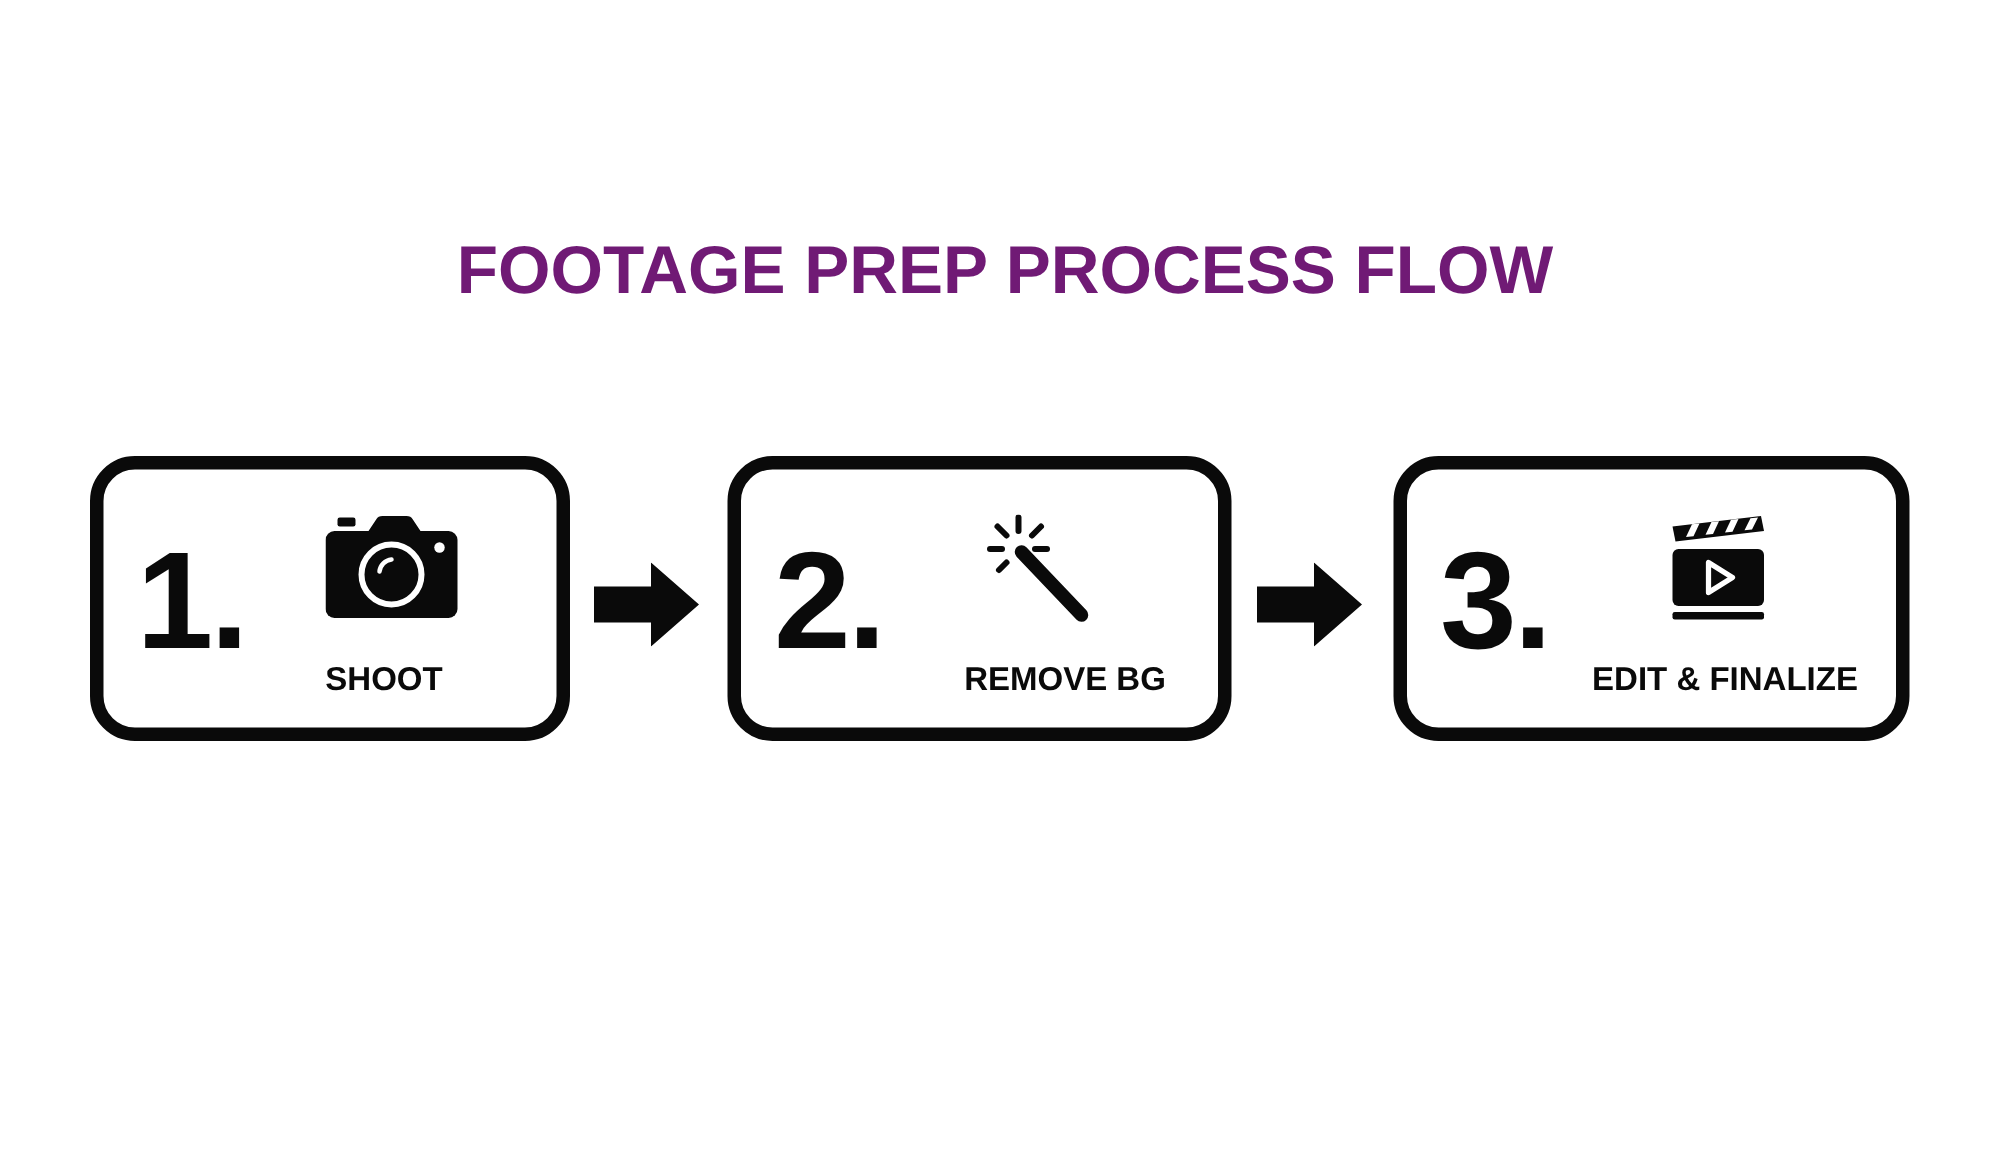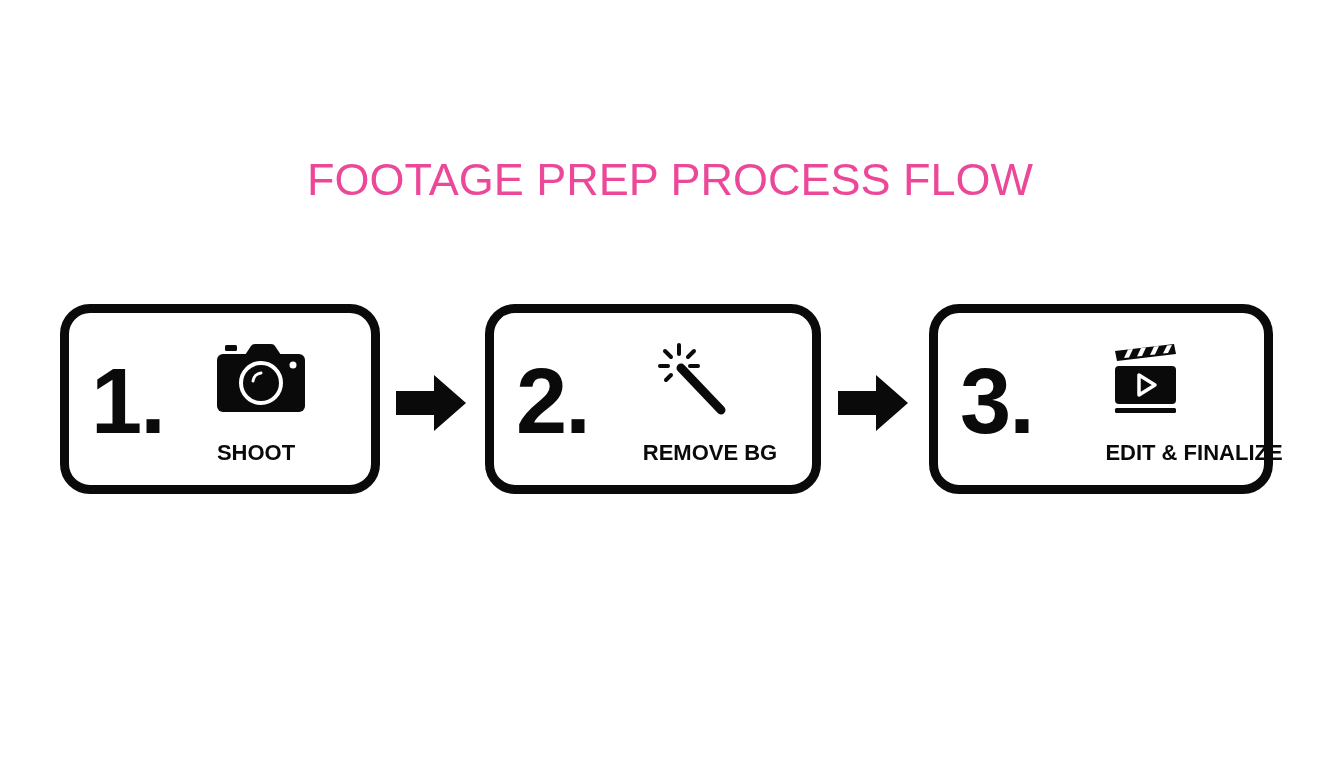--- a/index.html
+++ b/index.html
@@ -15,24 +15,24 @@
       font-family: "Liberation Sans", "DejaVu Sans", sans-serif;
       color: #0a0a0a;
     }
     .title {
       position: absolute;
       left: 0;
       width: 1340px;
       top: 152px;
       text-align: center;
       font-size: 45px;
-      font-weight: normal;
+      font-weight: bold;
       letter-spacing: 0px;
       line-height: 56px;
-      color: #ec4899;
+      color: #701a75;
     }
     .step {
       position: absolute;
       top: 304px;
       height: 190px;
       box-sizing: border-box;
       border: 9px solid #0a0a0a;
       border-radius: 30px;
       background: #ffffff;
     }
@@ -138,16 +138,16 @@
           <polygon points="36,12 40,3.5 45,3 41,11.5"></polygon>
           <polygon points="49,10.5 53,2.5 58,2 54,10"></polygon>
         </g>
 
         <rect x="1" y="23" width="61" height="38" rx="4" fill="#0a0a0a"></rect>
         <polygon points="25,32 25,52 41,42" fill="none" stroke="#ffffff" stroke-width="3.5" stroke-linejoin="round"></polygon>
 
         <rect x="1" y="65" width="61" height="5" rx="1.5" fill="#0a0a0a"></rect>
       </svg>
     </div>
-    <div class="step-label" style="left:212px;margin-left:44px;">EDIT &amp; FINALIZE</div>
+    <div class="step-label" style="left:212px;">EDIT &amp; FINALIZE</div>
   </div>
 
 </div>
 
 </body></html>

